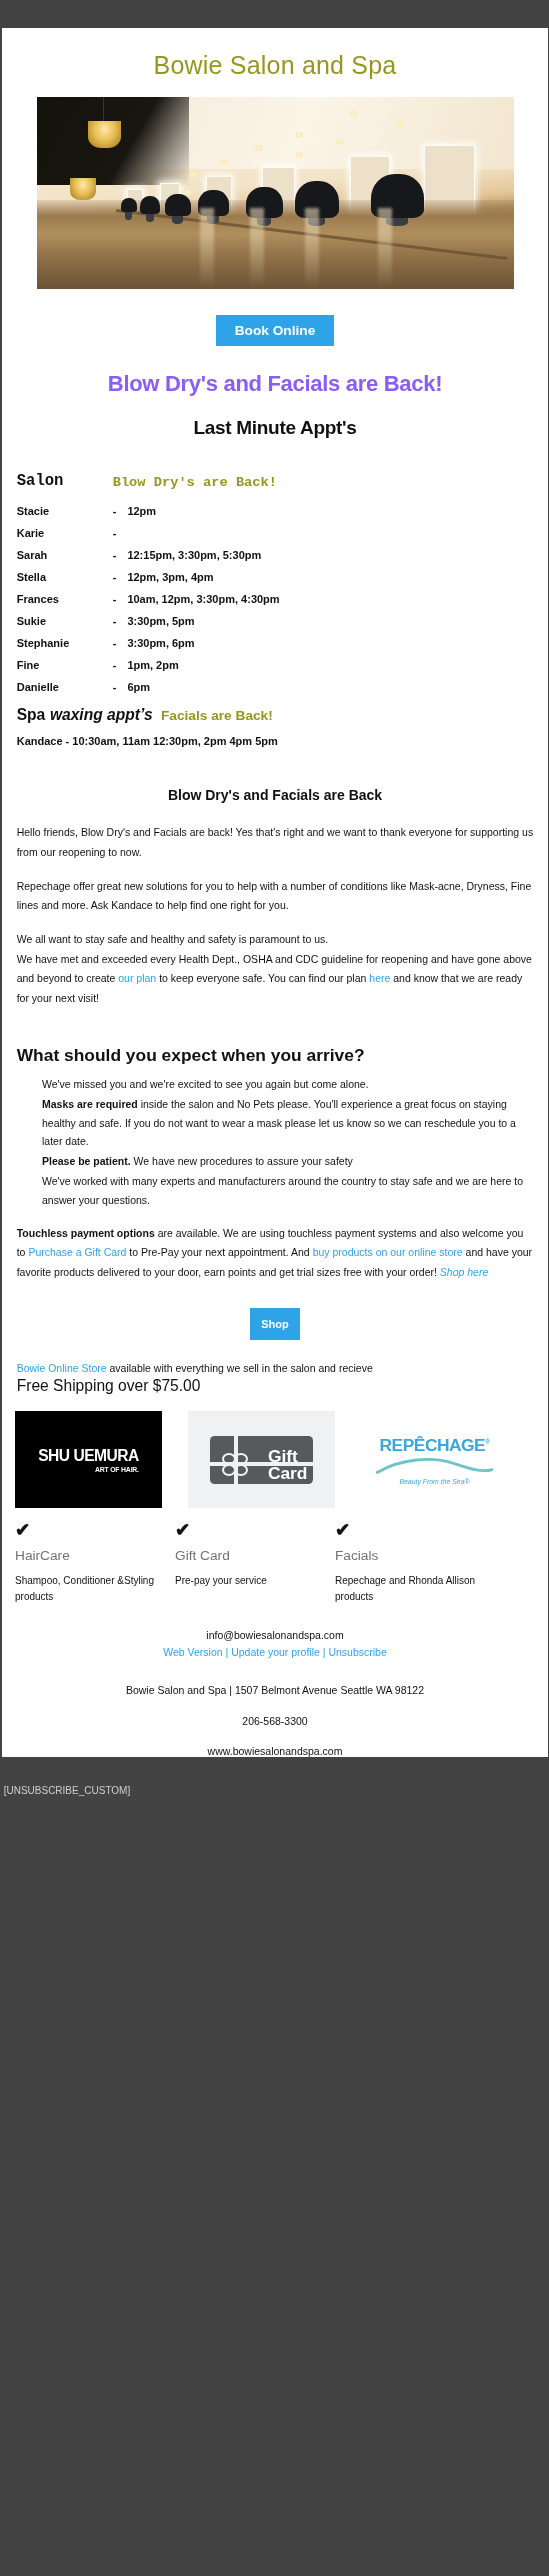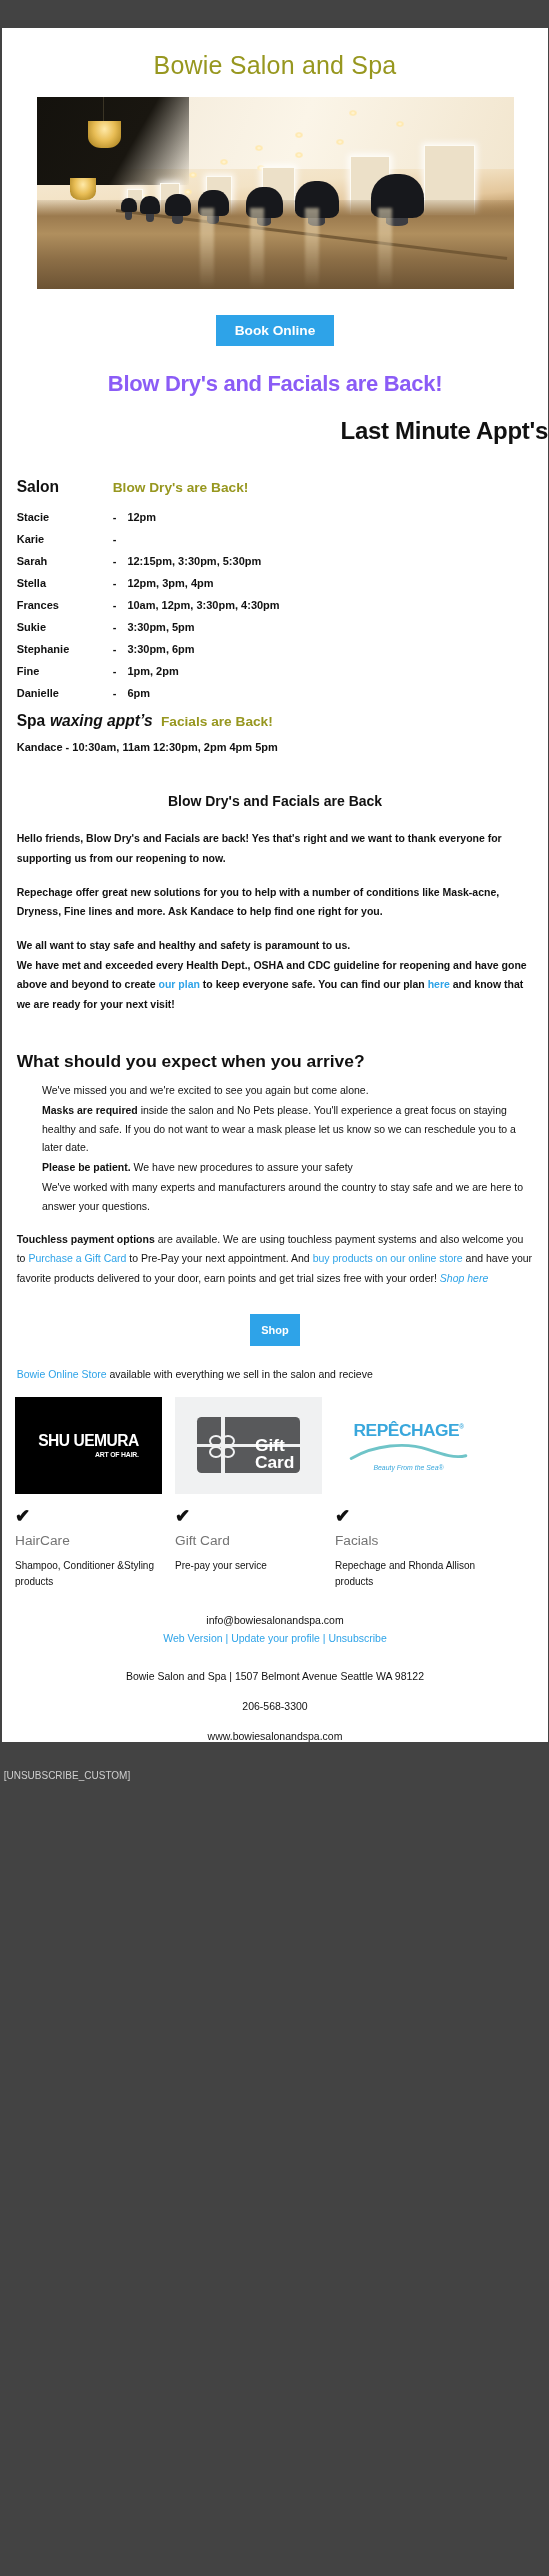--- a/index.html
+++ b/index.html
@@ -94,47 +94,47 @@
     text-decoration:none;
     cursor:pointer;
   }
   .btn-shop { font-size:11px; padding:10px 11px; }
 
   h1.head-big {
     text-align:center; font-size:22px; margin:20px 0 0 0;
     font-weight:bold; color:#8b5cf6; letter-spacing:-0.3px;
   }
   h2.head-mid {
-    text-align:right; font-size:24px; margin:20px 0 27.5px 0;
+    text-align:center; font-size:19px; margin:20px 0 27.5px 0;
     font-weight:bold; color:#111; letter-spacing:-0.3px;
   }
 
   
   .sched { padding: 5.5px 14.7px 3.7px 14.7px; }
   .sched-row { display:flex; align-items:baseline; margin-bottom:10px; }
   .sched-row .who { width:96px; font-weight:bold; font-size:11px; color:#111; flex:none;}
   .sched-row .dash { width:14.7px; font-weight:bold; font-size:11px; color:#111; flex:none;}
   .sched-row .times { font-weight:bold; font-size:11px; color:#111; }
-  .sched-head { display:flex; align-items:center; margin-bottom:14.7px; }
+  .sched-head { display:flex; align-items:flex-end; margin-bottom:14.7px;font-family:Liberation Mono, monospace; }
   .sched-head .label { width:96px; font-weight:bold; font-size:15.6px; color:#111; flex:none; }
   .sched-head .promo { font-weight:bold; font-size:13.7px; color:#97971f; }
   .spa-head { display:flex; align-items:baseline; margin:13px 0 11px 0; }
   .spa-head .label { font-weight:bold; font-size:15.6px; color:#111; }
   .spa-head .ital { font-weight:bold; font-style:italic; font-size:15.6px; color:#111; margin-left:4.6px;}
   .spa-head .promo { font-weight:bold; font-size:13.7px; color:#97971f; margin-left:8.2px;}
   .kandace { font-weight:bold; font-size:11px; color:#111; margin-bottom:5.5px;}
 
   
   .article { padding: 31px 14.7px 0 14.7px; }
   .article h3 {
     text-align:center; font-size:14px; font-weight:bold; color:#111;
     margin:0 0 20px 0;
   }
   .article p {
-    font-size:10.5px; font-weight:bold; line-height:1.85;
+    font-size:10.5px; font-weight:normal; line-height:1.85;
     color:#111; margin:0 0 14.7px 0;
   }
   a.lnk { color:#2ea3e8; text-decoration:none; cursor:pointer; }
 
   h2.expect {
     font-size:17.4px; font-weight:bold; color:#111;
     margin:37px 0 9.2px 0; padding:0 14.7px;
   }
   .indent { padding: 0 16.5px 0 40px; }
   .indent p {
@@ -150,33 +150,33 @@
     font-size:10.5px; line-height:1.85; color:#111; margin:0; font-weight:normal;
   }
   .touchless b { font-weight:bold; }
   .touchless i a { font-style:italic; }
 
   .store-note { padding: 0 14.7px; margin-top:16.5px; }
   .store-note .l1 { font-size:10.5px; color:#111; }
   .store-note .l2 { font-size:15.6px; color:#111; margin-top:2.7px; }
 
   
-  .cards { display:flex; padding: 16.5px 13px 0 13px; gap:13px; }
+  .cards { display:flex; padding: 16.5px 13px 0 13px; gap:26px; }
   .card { width:147px; }
   .card .thumb {
     width:100%; height:97px; display:flex; align-items:center; justify-content:center;
     overflow:hidden;
   }
   .thumb-shu { background:#000; }
   .shu-logo { text-align:center; color:#fff; }
   .shu-logo .l1 { font-size:15.6px; font-weight:bold; letter-spacing:-0.5px; }
   .shu-logo .l2 { font-size:6.9px; font-weight:bold; letter-spacing:-0.2px; text-align:right; margin-top:0.9px;}
   .thumb-gift { background:#f0f1f2; }
   .gift-box {
-    position:relative; width:103px; height:56px; background:#58595b; border-radius:4.6px;
+    position:relative; width:103px; height:48px; background:#58595b; border-radius:4.6px;
   }
   .gift-box .vline { position:absolute; left:24px; top:0; width:3.7px; height:100%; background:#f0f1f2;}
   .gift-box .hline { position:absolute; left:0; top:26.6px; width:100%; height:3.7px; background:#f0f1f2;}
   .gift-box .bow {
     position:absolute; left:12px; top:17.4px; width:27.5px; height:24px;
   }
   .gift-box .bow span {
     position:absolute; width:13.7px; height:12px; border:2.3px solid #f0f1f2; border-radius:50%;
   }
   .gift-box .bow span:nth-child(1){ left:0; top:0;}
@@ -358,20 +358,21 @@
     <div class="touchless">
       <p><b>Touchless payment options</b><span> are available. We are using touchless payment systems and also welcome you to </span><a class="lnk">Purchase a Gift Card</a><span> to Pre-Pay your next appointment. And </span><a class="lnk">buy products on our online store</a><span> and have your favorite products delivered to your door, earn points and get trial sizes free with your order! </span><i><a class="lnk">Shop here</a></i></p>
     </div>
 
     <div class="btn-wrap">
       <a class="btn-blue btn-shop">Shop</a>
     </div>
 
     <div class="store-note">
       <div class="l1"><a class="lnk">Bowie Online Store</a><span> available with everything we sell in the salon and recieve</span></div>
+      <div class="l2">Free Shipping over $75.00</div>
     </div>
 
     <div class="cards">
       <div class="card">
         <div class="thumb thumb-shu">
           <div class="shu-logo">
             <div class="l1">SHU UEMURA</div>
             <div class="l2">ART OF HAIR.</div>
           </div>
         </div>

